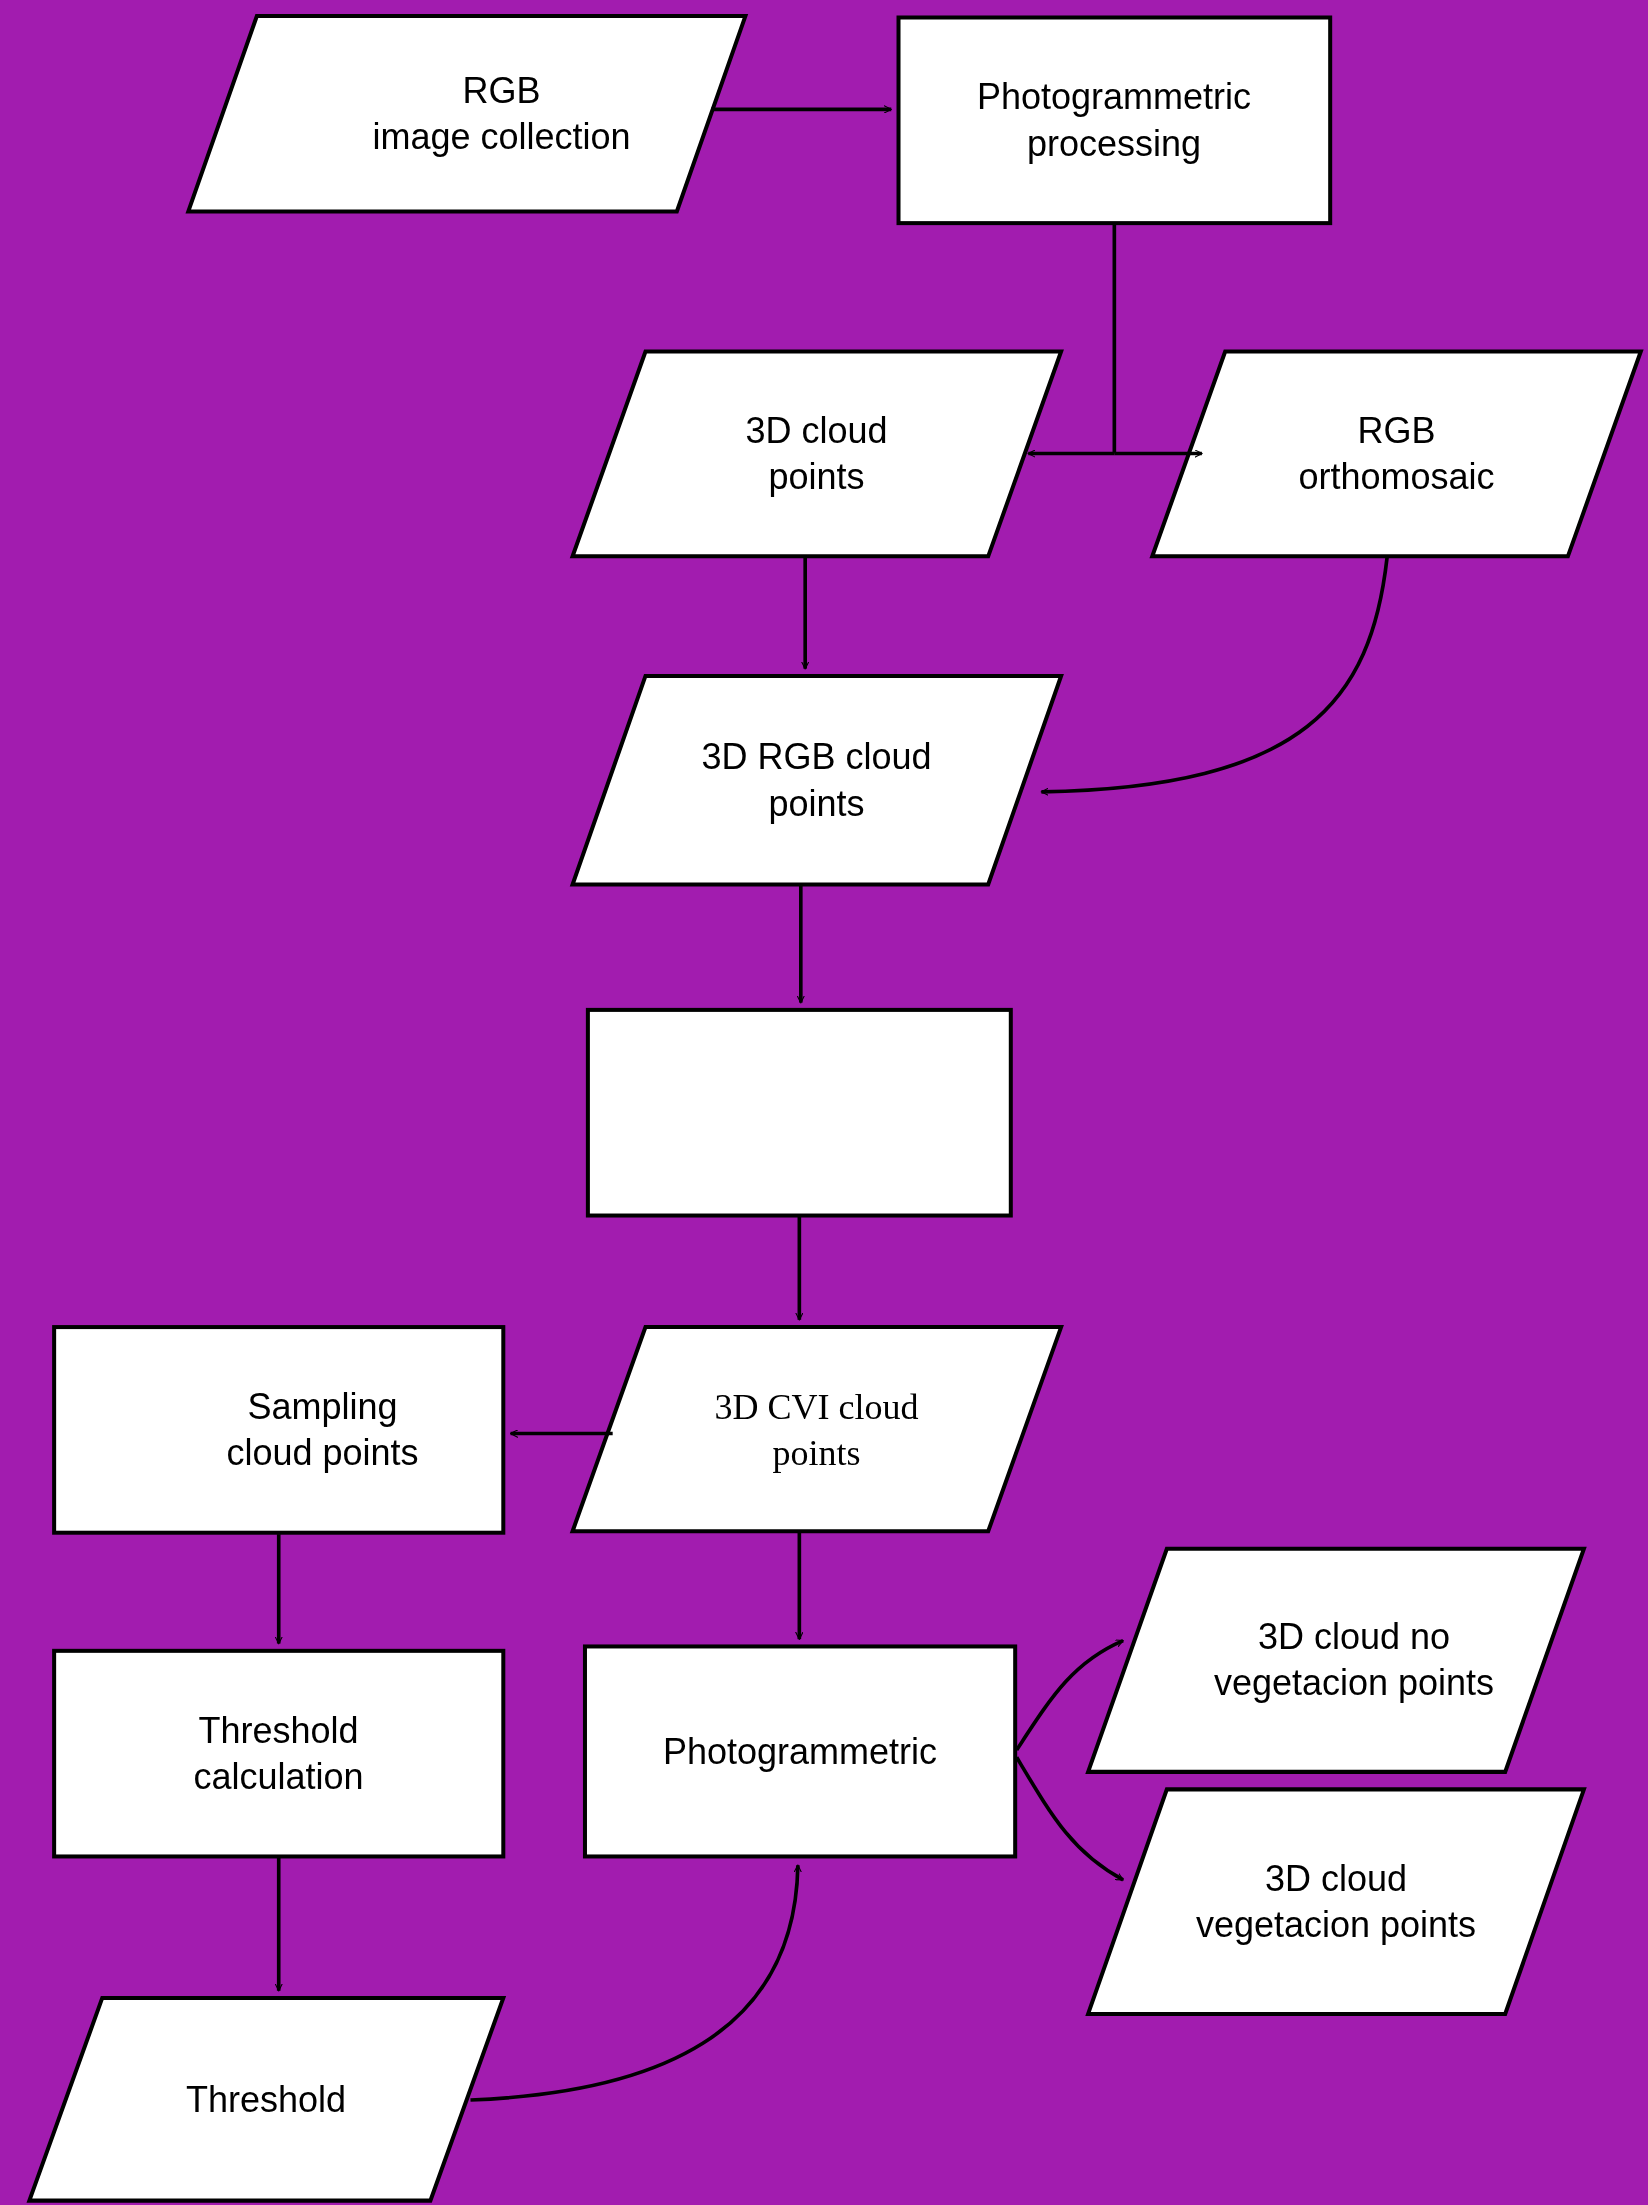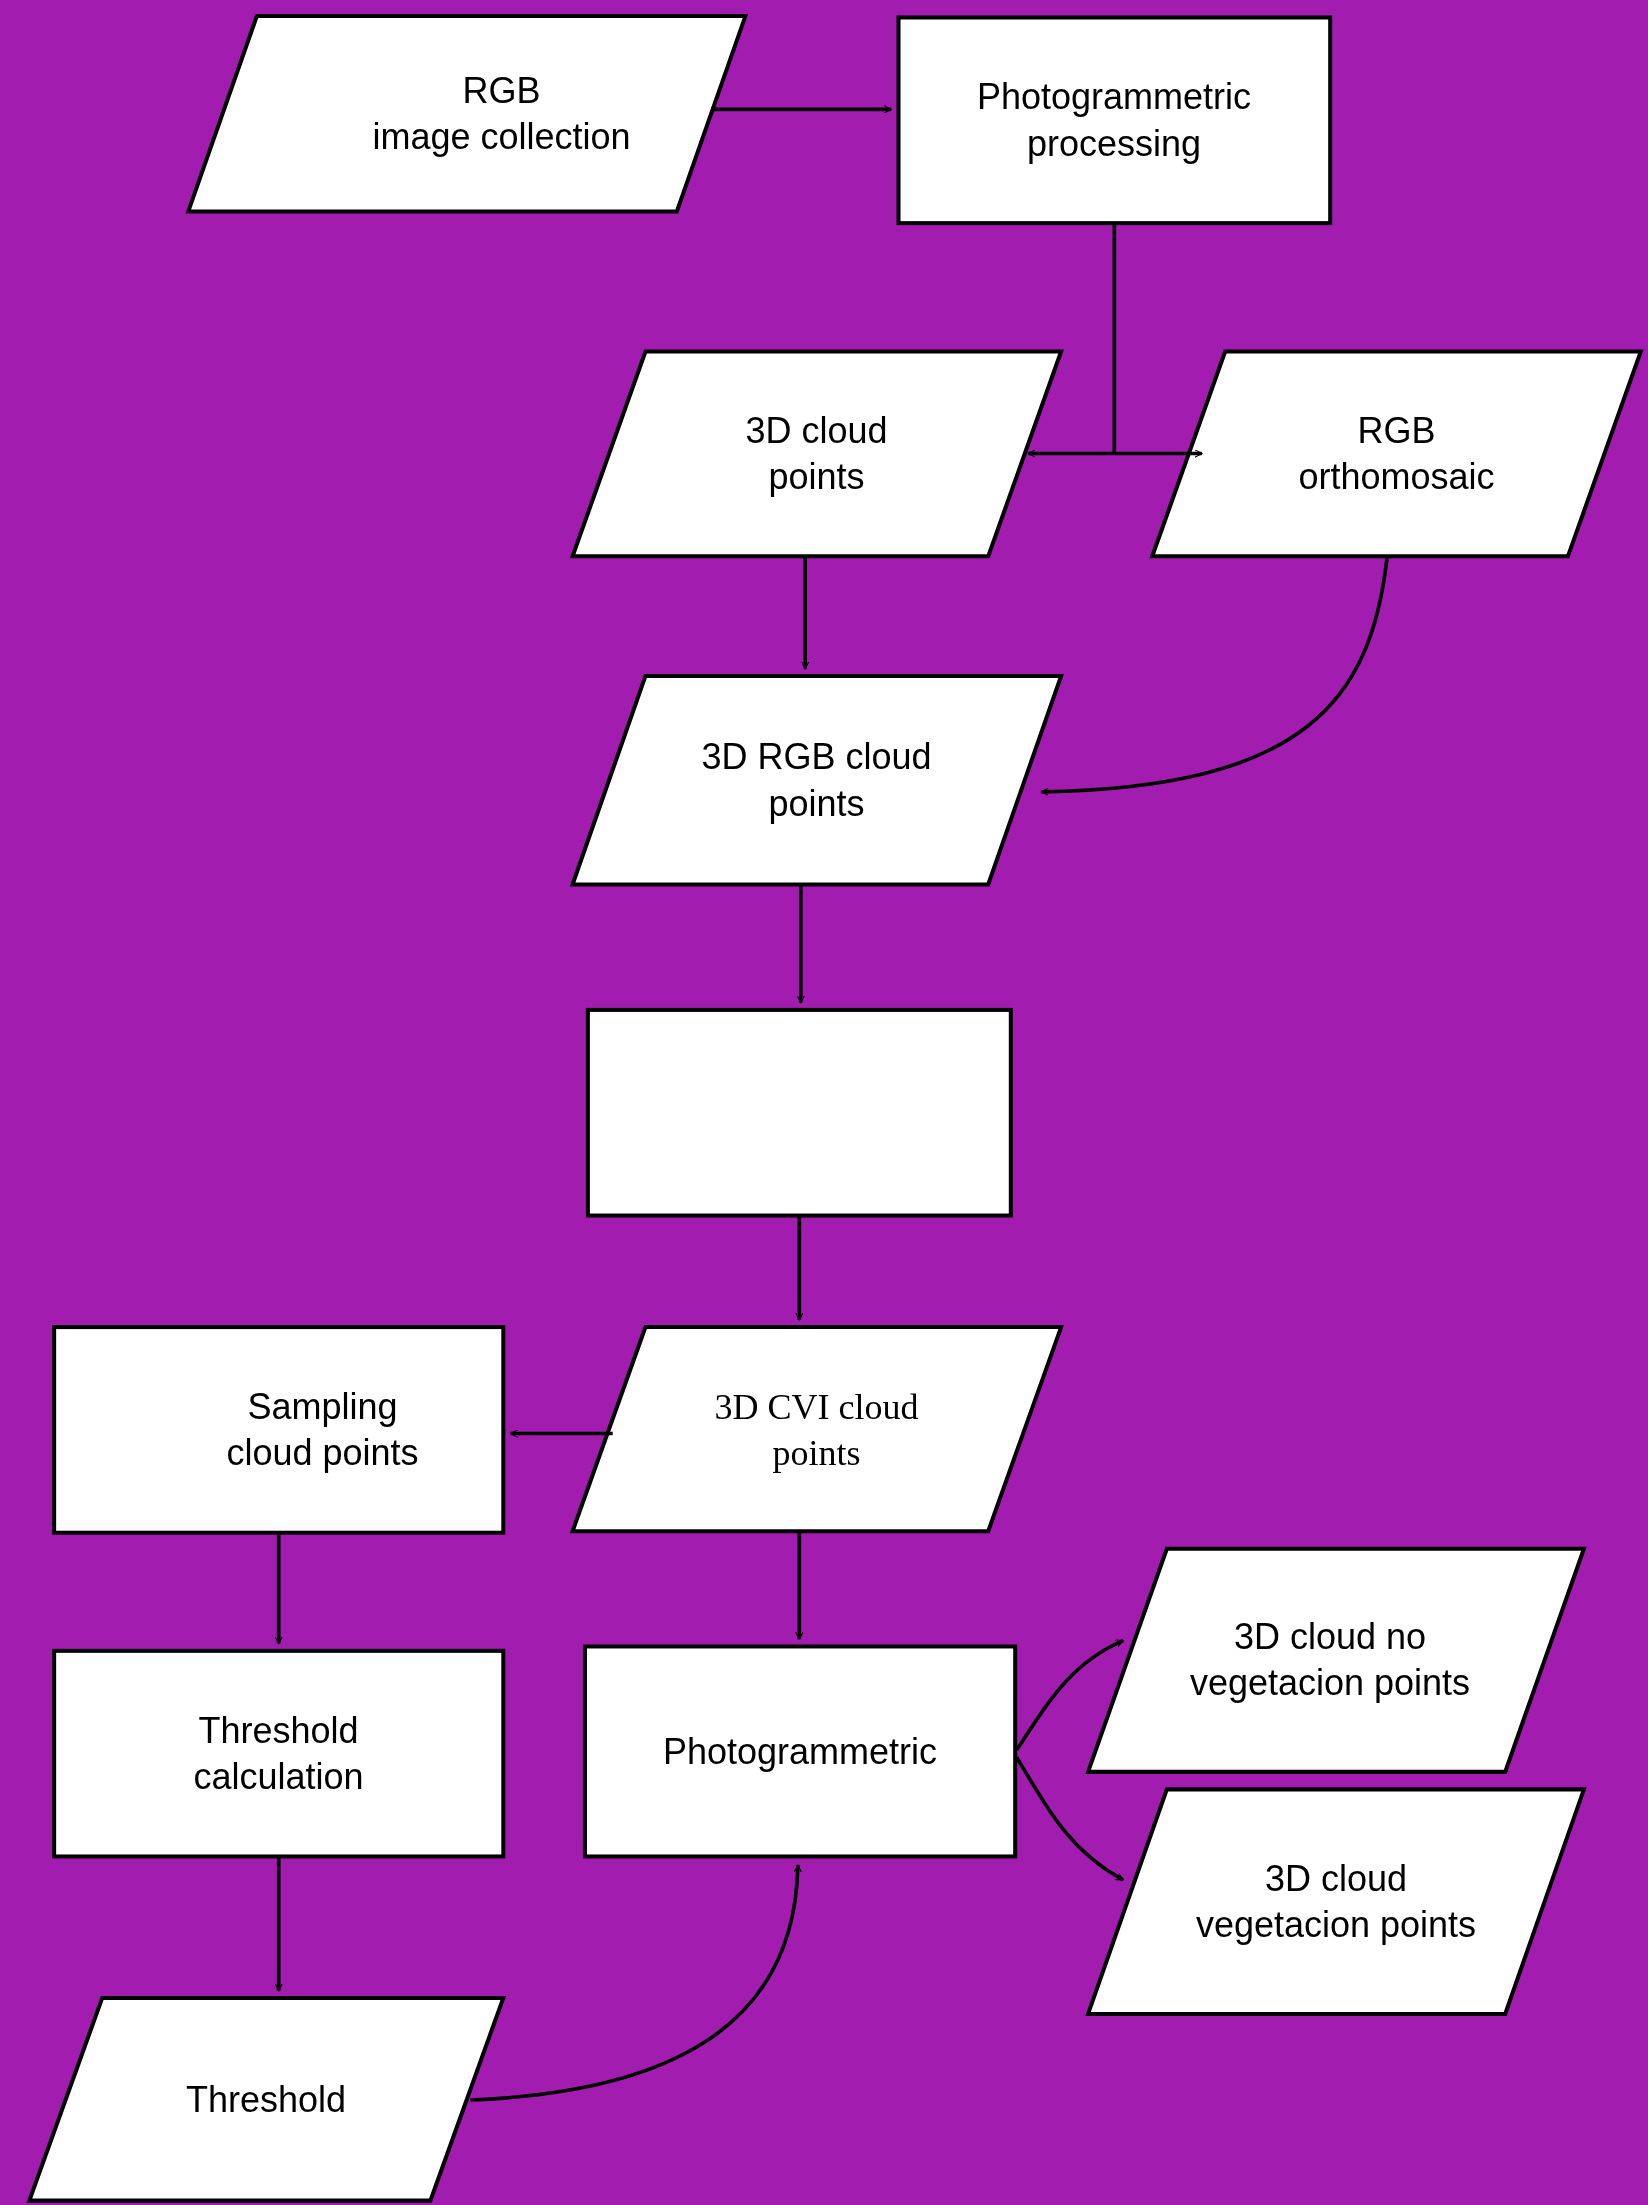--- a/index.html
+++ b/index.html
@@ -138,21 +138,21 @@
 points</div>
 
   <div class="node-label" style="left:54px; top:1327px; width:449px; height:206px;padding-left:44px;">Sampling
 cloud points</div>
 
   <div class="node-label" style="left:54px; top:1651px; width:449px; height:206px;">Threshold
 calculation</div>
 
   <div class="node-label" style="left:585px; top:1647px; width:430px; height:210px;">Photogrammetric</div>
 
-  <div class="node-label" style="left:1082px; top:1547px; width:496px; height:226px;">3D cloud no
+  <div class="node-label" style="left:1106px; top:1547px; width:496px; height:226px;">3D cloud no
 vegetacion points</div>
 
   <div class="node-label" style="left:1088px; top:1788px; width:496px; height:228px;">3D cloud
 vegetacion points</div>
 
   <div class="node-label" style="left:29px; top:1997px; width:474px; height:206px;">Threshold</div>
 
 </div>
 
 

